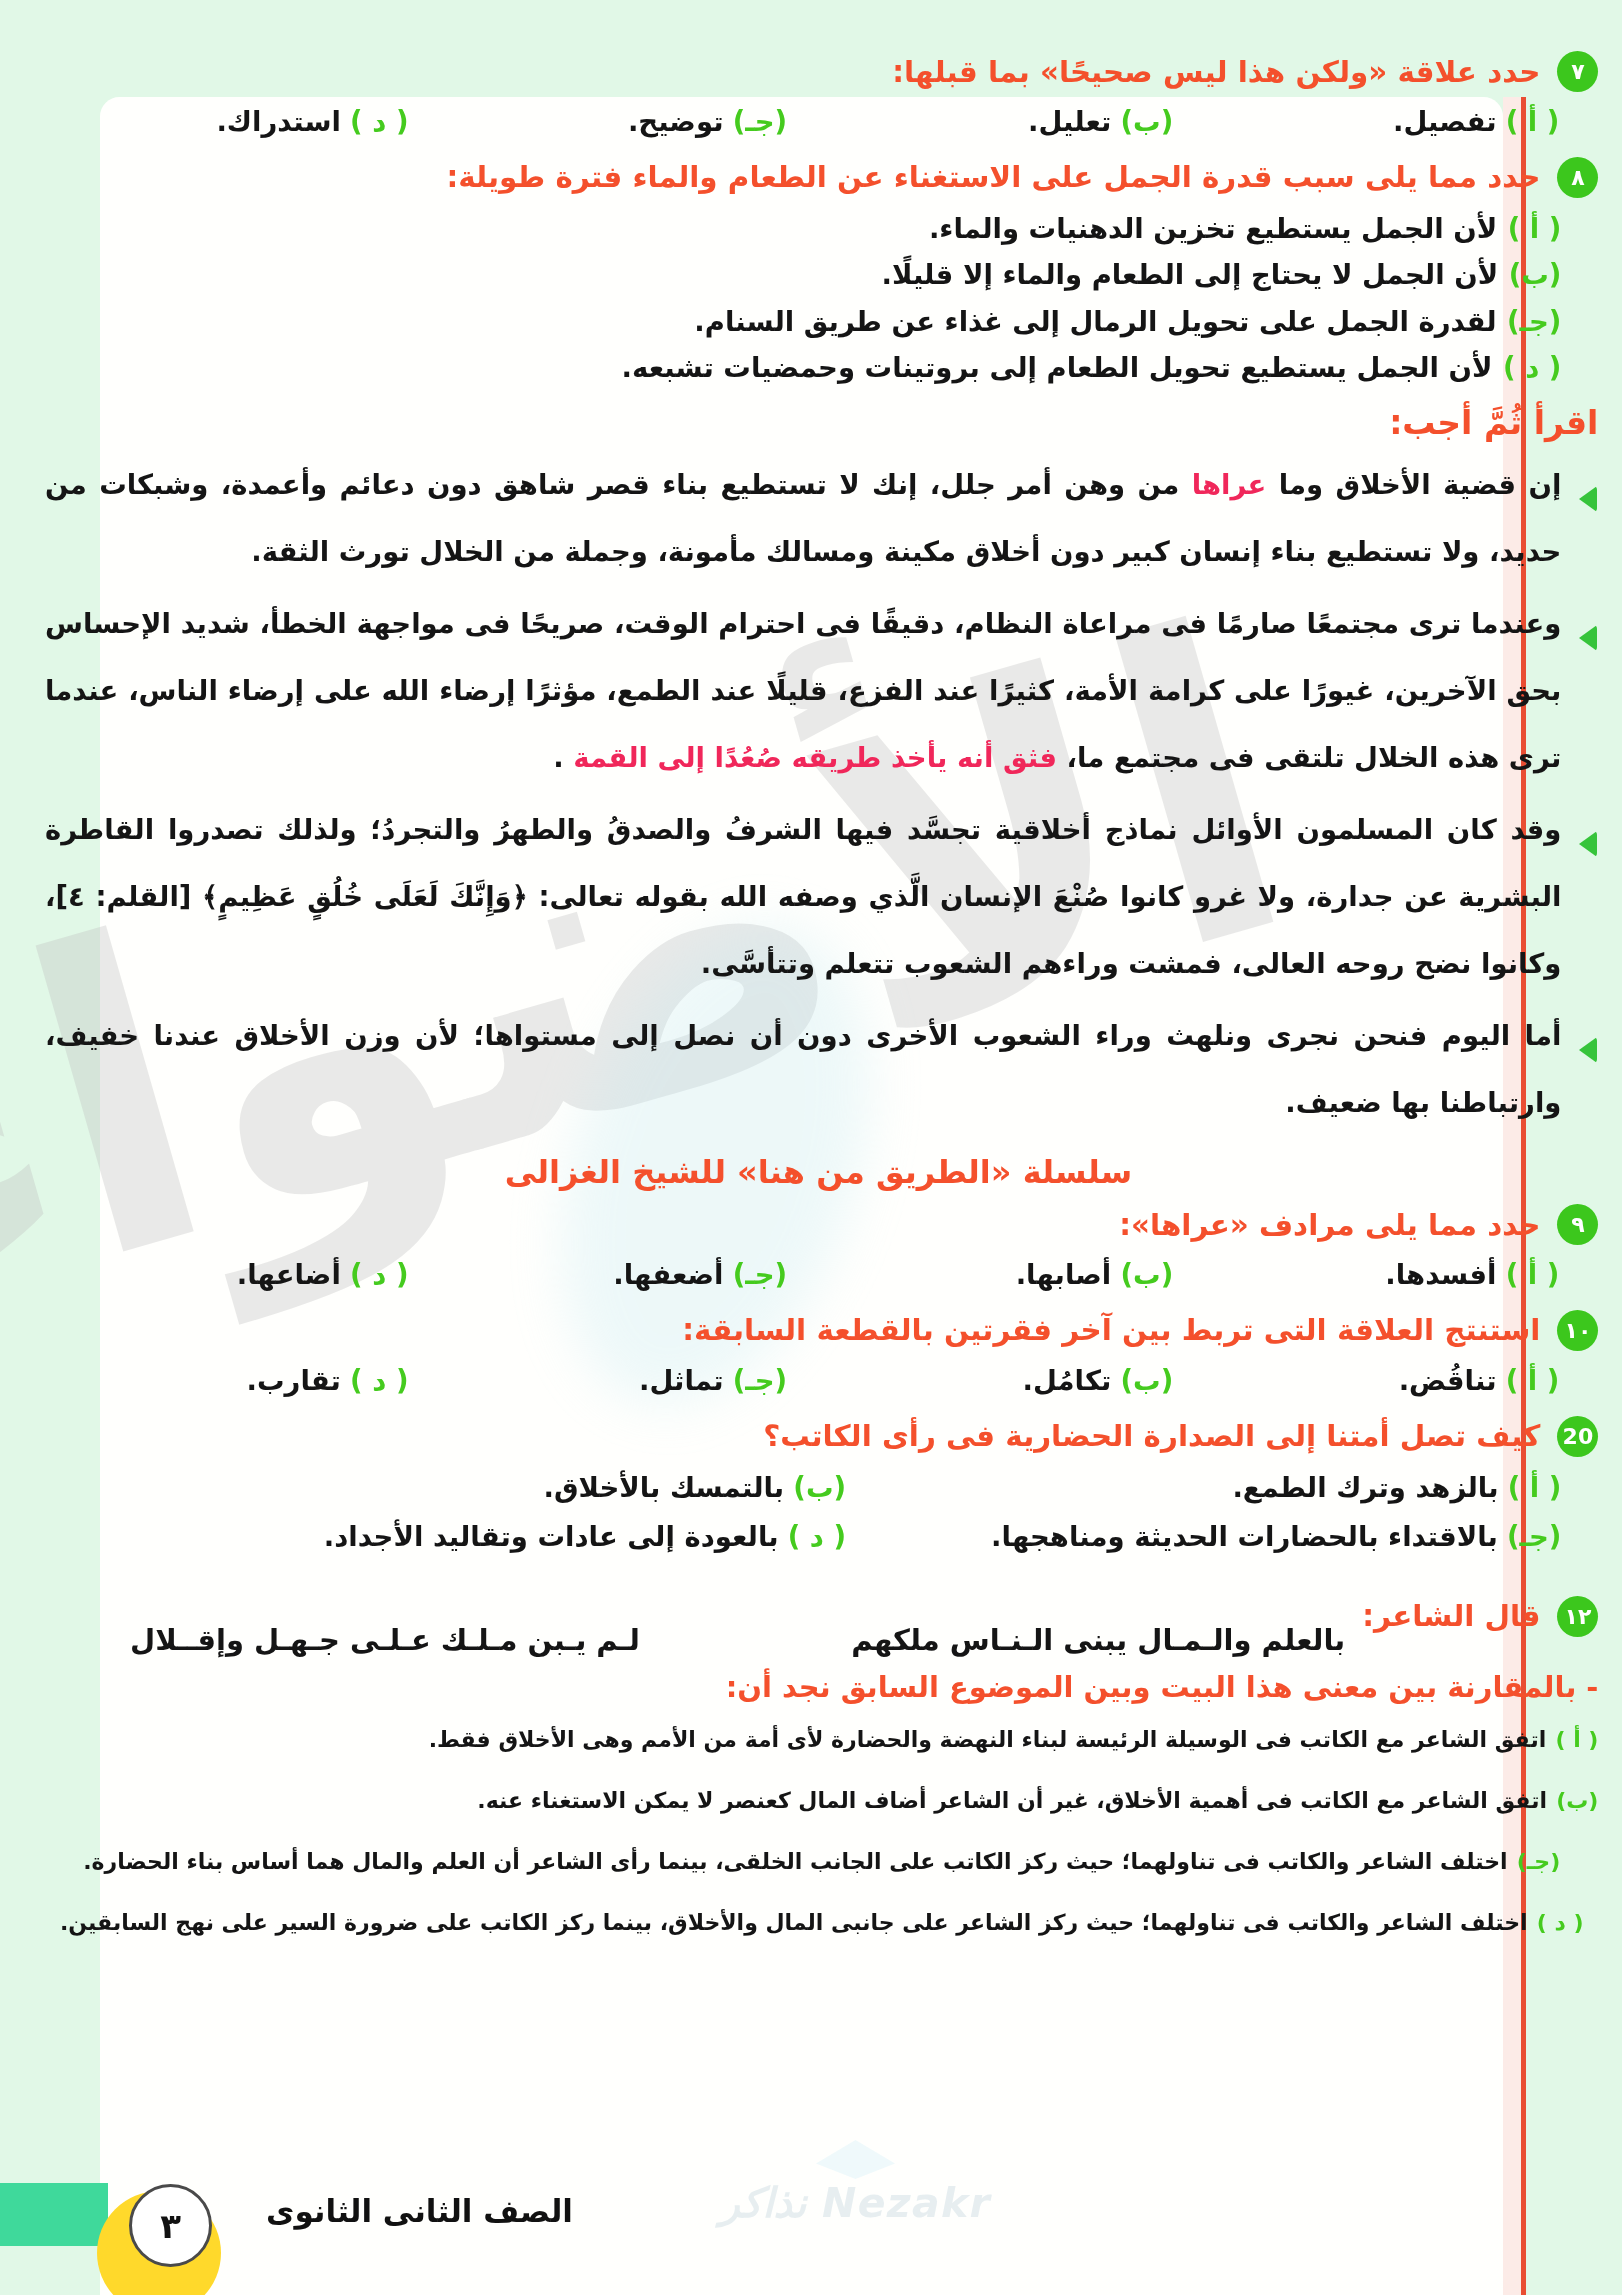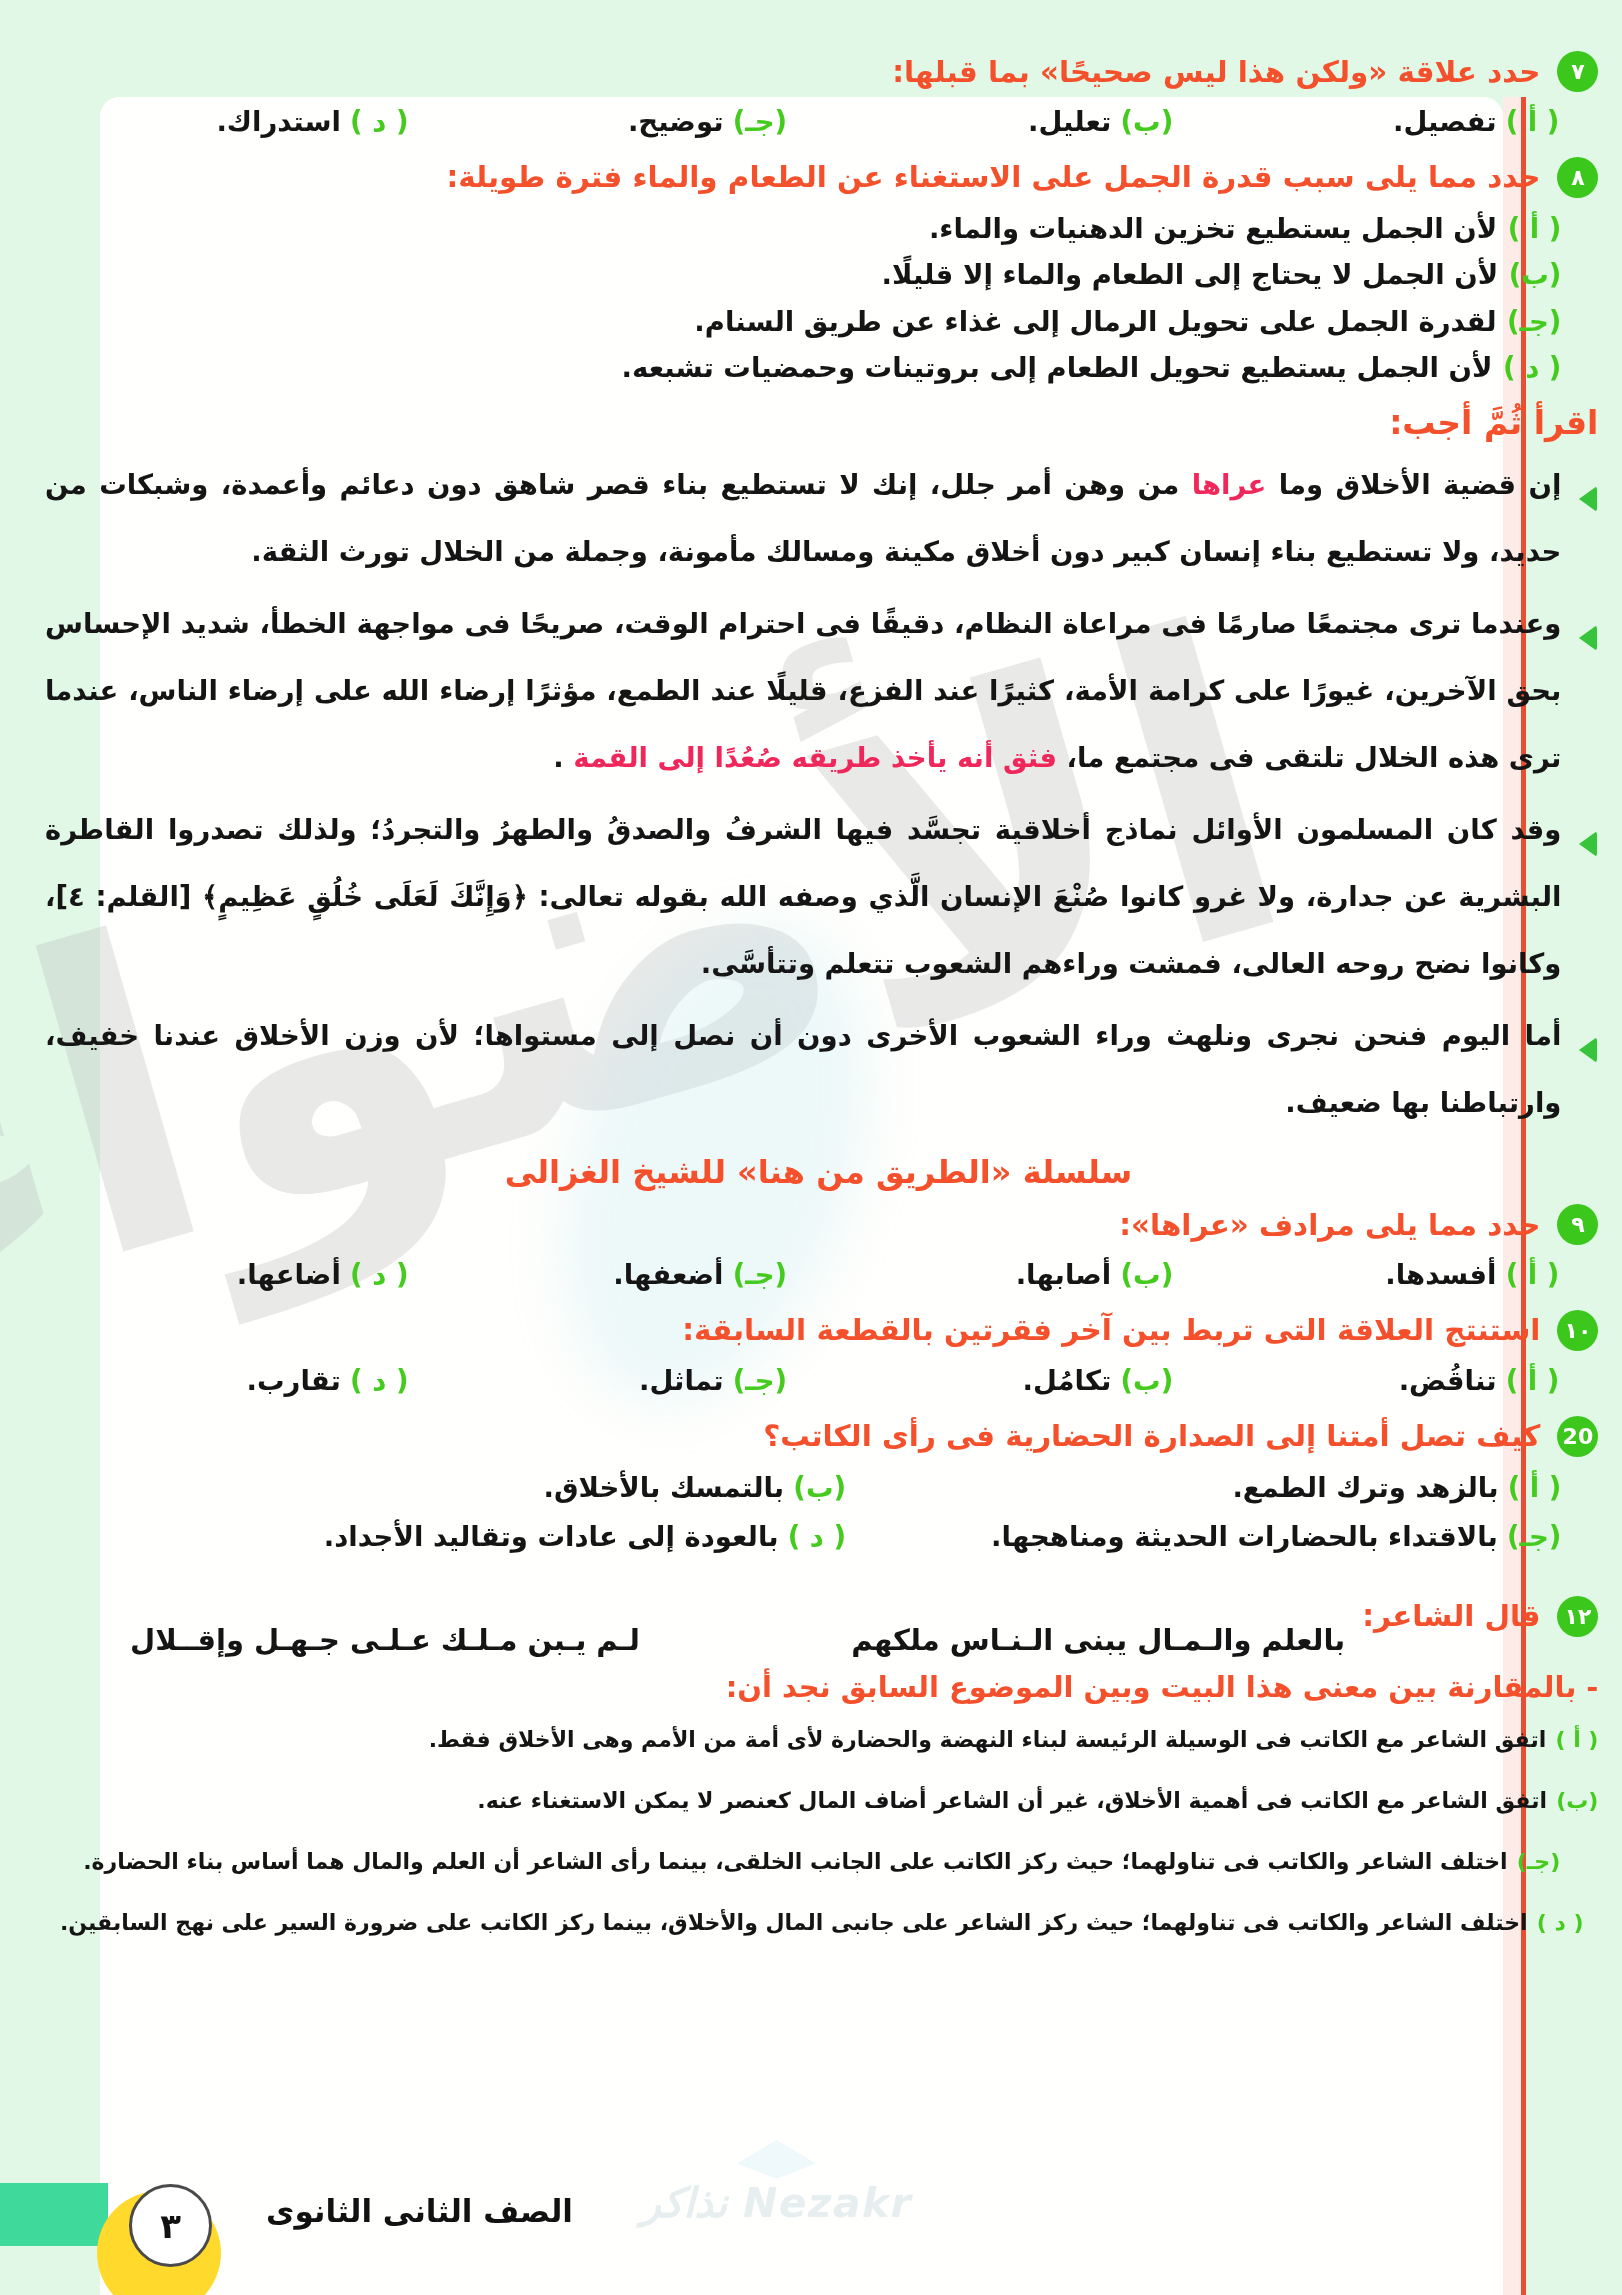--- a/index.html
+++ b/index.html
@@ -28,21 +28,21 @@
     transform:rotate(-16deg);
     pointer-events:none;white-space:nowrap;
     z-index:0;
   }
   .wm-blob{
     position:absolute;left:576px;top:916px;width:281px;height:497px;
     background:#bfe7ee;border-radius:50%;opacity:.28;filter:blur(26px);
     transform:rotate(18deg);z-index:0;
   }
   .wm-logo{
-    position:absolute;left:642px;top:2140px;z-index:0;opacity:.33;
+    position:absolute;left:721px;top:2140px;z-index:0;opacity:.33;
     text-align:left;color:#b7cdd8;
   }
   .wm-logo .book{width:79px;height:39px;margin:0 auto;
     background:#cfeef8;clip-path:polygon(50% 0,100% 60%,50% 100%,0 60%);}
   .wm-logo .txt{font-size:41px;font-style:italic;letter-spacing:1.3px;}
 
   .content{
     position:absolute;inset:0;
     padding:38px 23.6px 0 46px;
     z-index:1;

